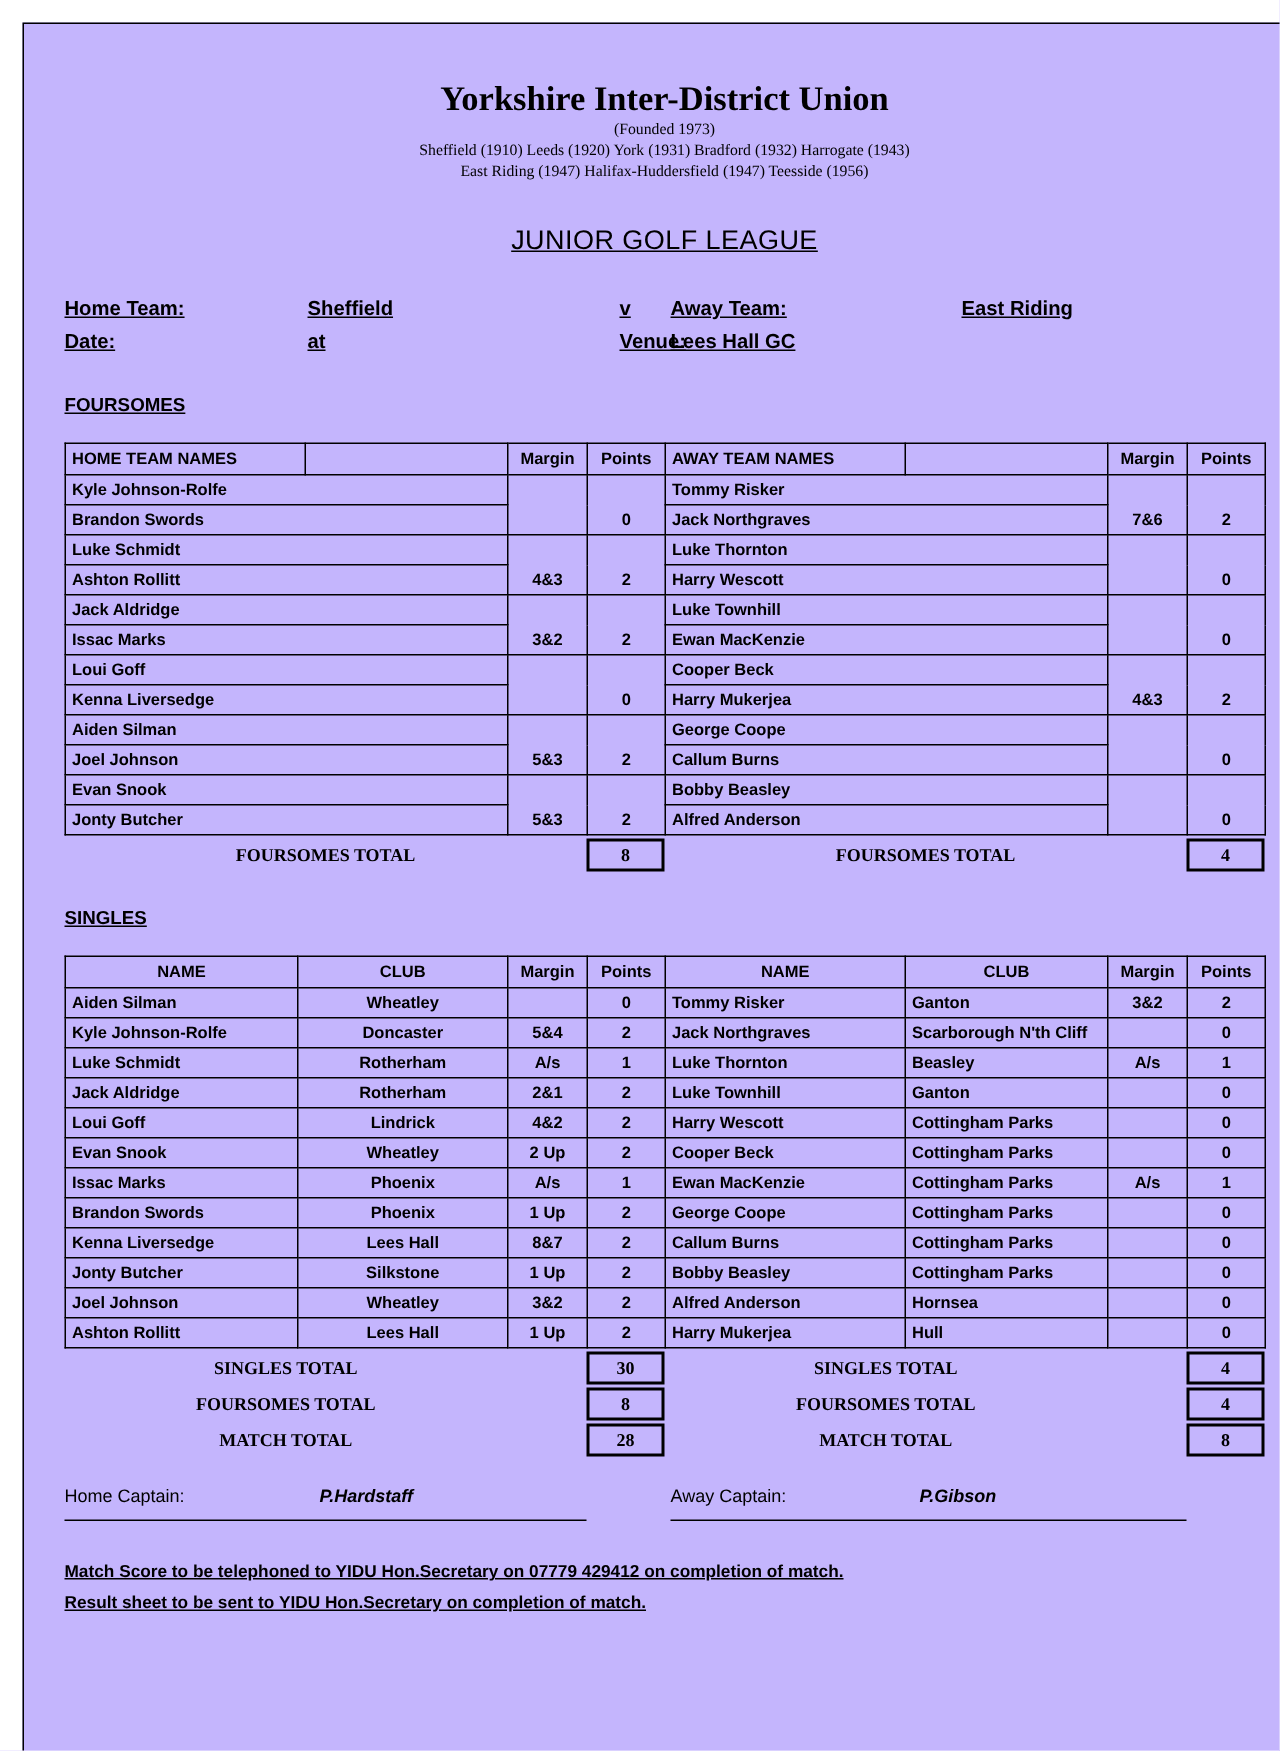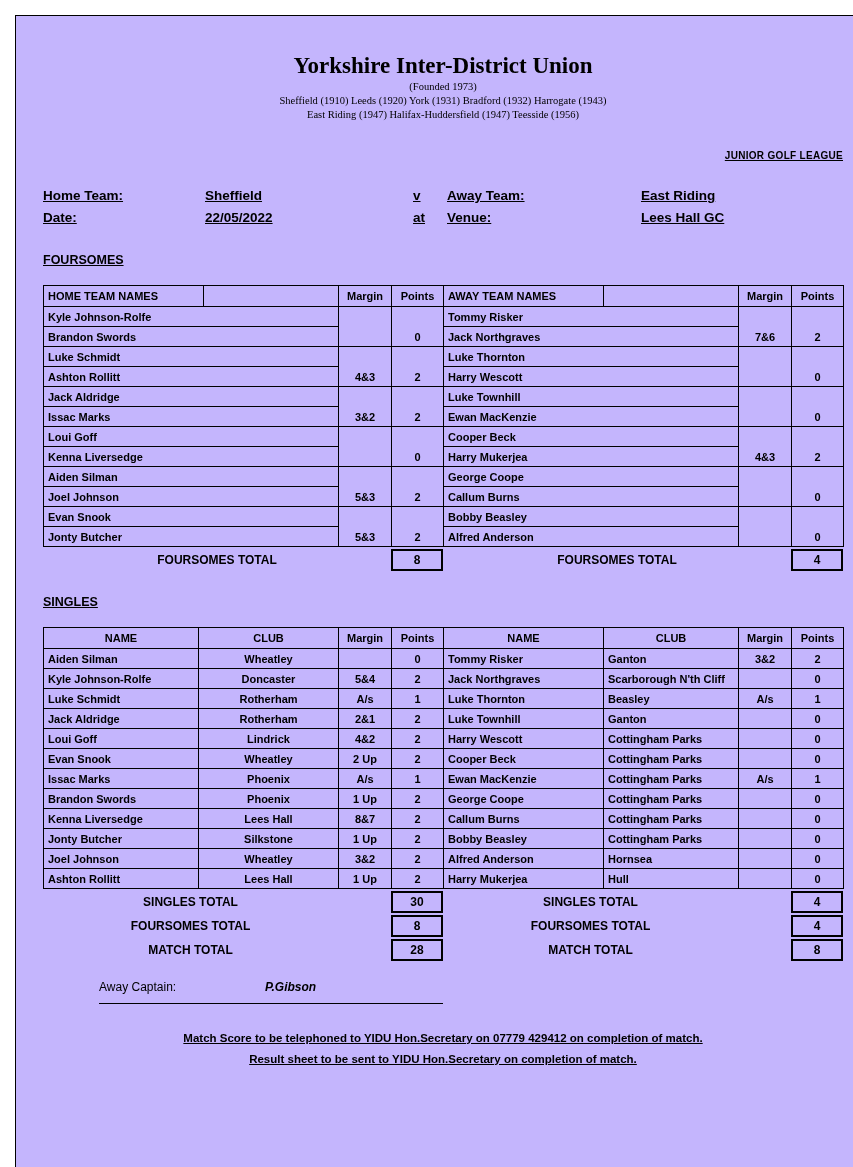--- a/index.html
+++ b/index.html
@@ -2,40 +2,40 @@
 <html><head>
 <meta charset="utf-8">
 <style>
   * { margin:0; padding:0; box-sizing:border-box; }
   html,body { background:#fff; }
   body { width:853px; height:1167px; font-family:"Liberation Sans",sans-serif; color:#000; }
   .page { width:847px; height:1161px; margin:15px; border:1px solid #000; overflow:hidden; background:#c4b5fd; }
   .content { padding-left:27px; width:827px; }
   .title { font-family:"Liberation Serif",serif; font-weight:bold; font-size:23px; text-align:center; padding-top:36px; line-height:28px; width:800px; }
   .sub { font-family:Liberation Serif, serif; font-size:10.5px; text-align:center; line-height:14px; width:800px; }
-  .league { font-weight:bold; font-size:10px; text-align:right; text-decoration:underline; margin-top:28px; letter-spacing:0.3px; width:800px; }
+  .league { font-weight:normal; font-size:18px; text-align:center; text-decoration:underline; margin-top:28px; letter-spacing:0.3px; width:800px; }
   .matchinfo { margin-top:24px; display:grid; grid-template-columns:162px 208px 34px 194px 202px; font-size:13.5px; font-weight:bold; line-height:22px; width:800px;text-decoration:underline; }
   .section-h { font-weight:bold; font-size:12.5px; text-decoration:underline; margin-top:24px; width:800px; }
   table { border-collapse:collapse; table-layout:fixed; width:800px; margin-top:18px; }
   td { border:1px solid #000; font-size:11px; font-weight:bold; height:20px; padding:0 4px; overflow:hidden; white-space:nowrap; }
   tr.hdr td { height:21px; }
   .name { text-align:left; }
   .ctr { text-align:center; padding:0 1px; }
   .merge { vertical-align:bottom; padding-bottom:3px; }
-  .totrow { display:flex; width:800px; margin-top:2px; font-weight:bold; font-size:12px; align-items:flex-end; }
+  .totrow { display:flex; width:800px; margin-top:2px; font-weight:bold; font-size:12px; align-items:flex-end;font-family:Liberation Serif, serif; }
   .totlabel { text-align:center; line-height:22px; }
   .w348 { width:348px; } .w295 { width:295px; } .w53 { width:53px; } 
   .totbox { width:52px; height:22px; border:2px solid #000; text-align:center; line-height:18px; font-size:12px; font-weight:bold; }
   .captains { display:flex; margin-top:18px; width:800px; font-size:12px; line-height:16px; }
   .cap-seg { border-bottom:1px solid #000; display:flex; padding-bottom:8px; }
   .cap-left { width:348px; } .cap-gap { width:56px; } .cap-right { width:344px; }
   .cap-label { font-weight:normal; }
   .cap-name { font-style:italic; font-weight:bold; font-size:12px; }
   .cap-left .cap-label { width:170px; } .cap-right .cap-label { width:166px; }
-  .note { text-align:center; font-weight:bold; font-size:11.5px; text-decoration:underline; width:800px; }
+  .note { text-align:left; font-weight:bold; font-size:11.5px; text-decoration:underline; width:800px; }
   .note1 { margin-top:28px; } .note2 { margin-top:9px; }
 </style>
 </head>
 <body>
 
 <div class="page">
   <div class="content">
 
     <div class="title">Yorkshire Inter-District Union</div>
     <div class="sub">(Founded 1973)</div>
@@ -43,21 +43,20 @@
     <div class="sub">East Riding (1947) Halifax-Huddersfield (1947) Teesside (1956)</div>
     <div class="league">JUNIOR GOLF LEAGUE</div>
 
     <div class="matchinfo">
       <div>Home Team:</div>
       <div>Sheffield</div>
       <div>v</div>
       <div>Away Team:</div>
       <div>East Riding</div>
       <div>Date:</div>
-      <div>22/05/2022</div>
       <div>at</div>
       <div>Venue:</div>
       <div>Lees Hall GC</div>
     </div>
 
     <div class="section-h">FOURSOMES</div>
 
     <table>
       <colgroup>
         <col style="width:160px">
@@ -335,20 +334,24 @@
     <div class="totrow">
       <div class="totlabel w295">MATCH TOTAL</div>
       <div class="w53"></div>
       <div class="totbox">28</div>
       <div class="totlabel w295">MATCH TOTAL</div>
       <div class="w53"></div>
       <div class="totbox">8</div>
     </div>
 
     <div class="captains">
+      <div class="cap-seg cap-left">
+        <span class="cap-label">Home Captain:</span>
+        <span class="cap-name">P.Hardstaff</span>
+      </div>
       <div class="cap-gap"></div>
       <div class="cap-seg cap-right">
         <span class="cap-label">Away Captain:</span>
         <span class="cap-name">P.Gibson</span>
       </div>
     </div>
 
     <div class="note note1">Match Score to be telephoned to YIDU Hon.Secretary on 07779 429412 on completion of match.</div>
     <div class="note note2">Result sheet to be sent to YIDU Hon.Secretary on completion of match.</div>
 

